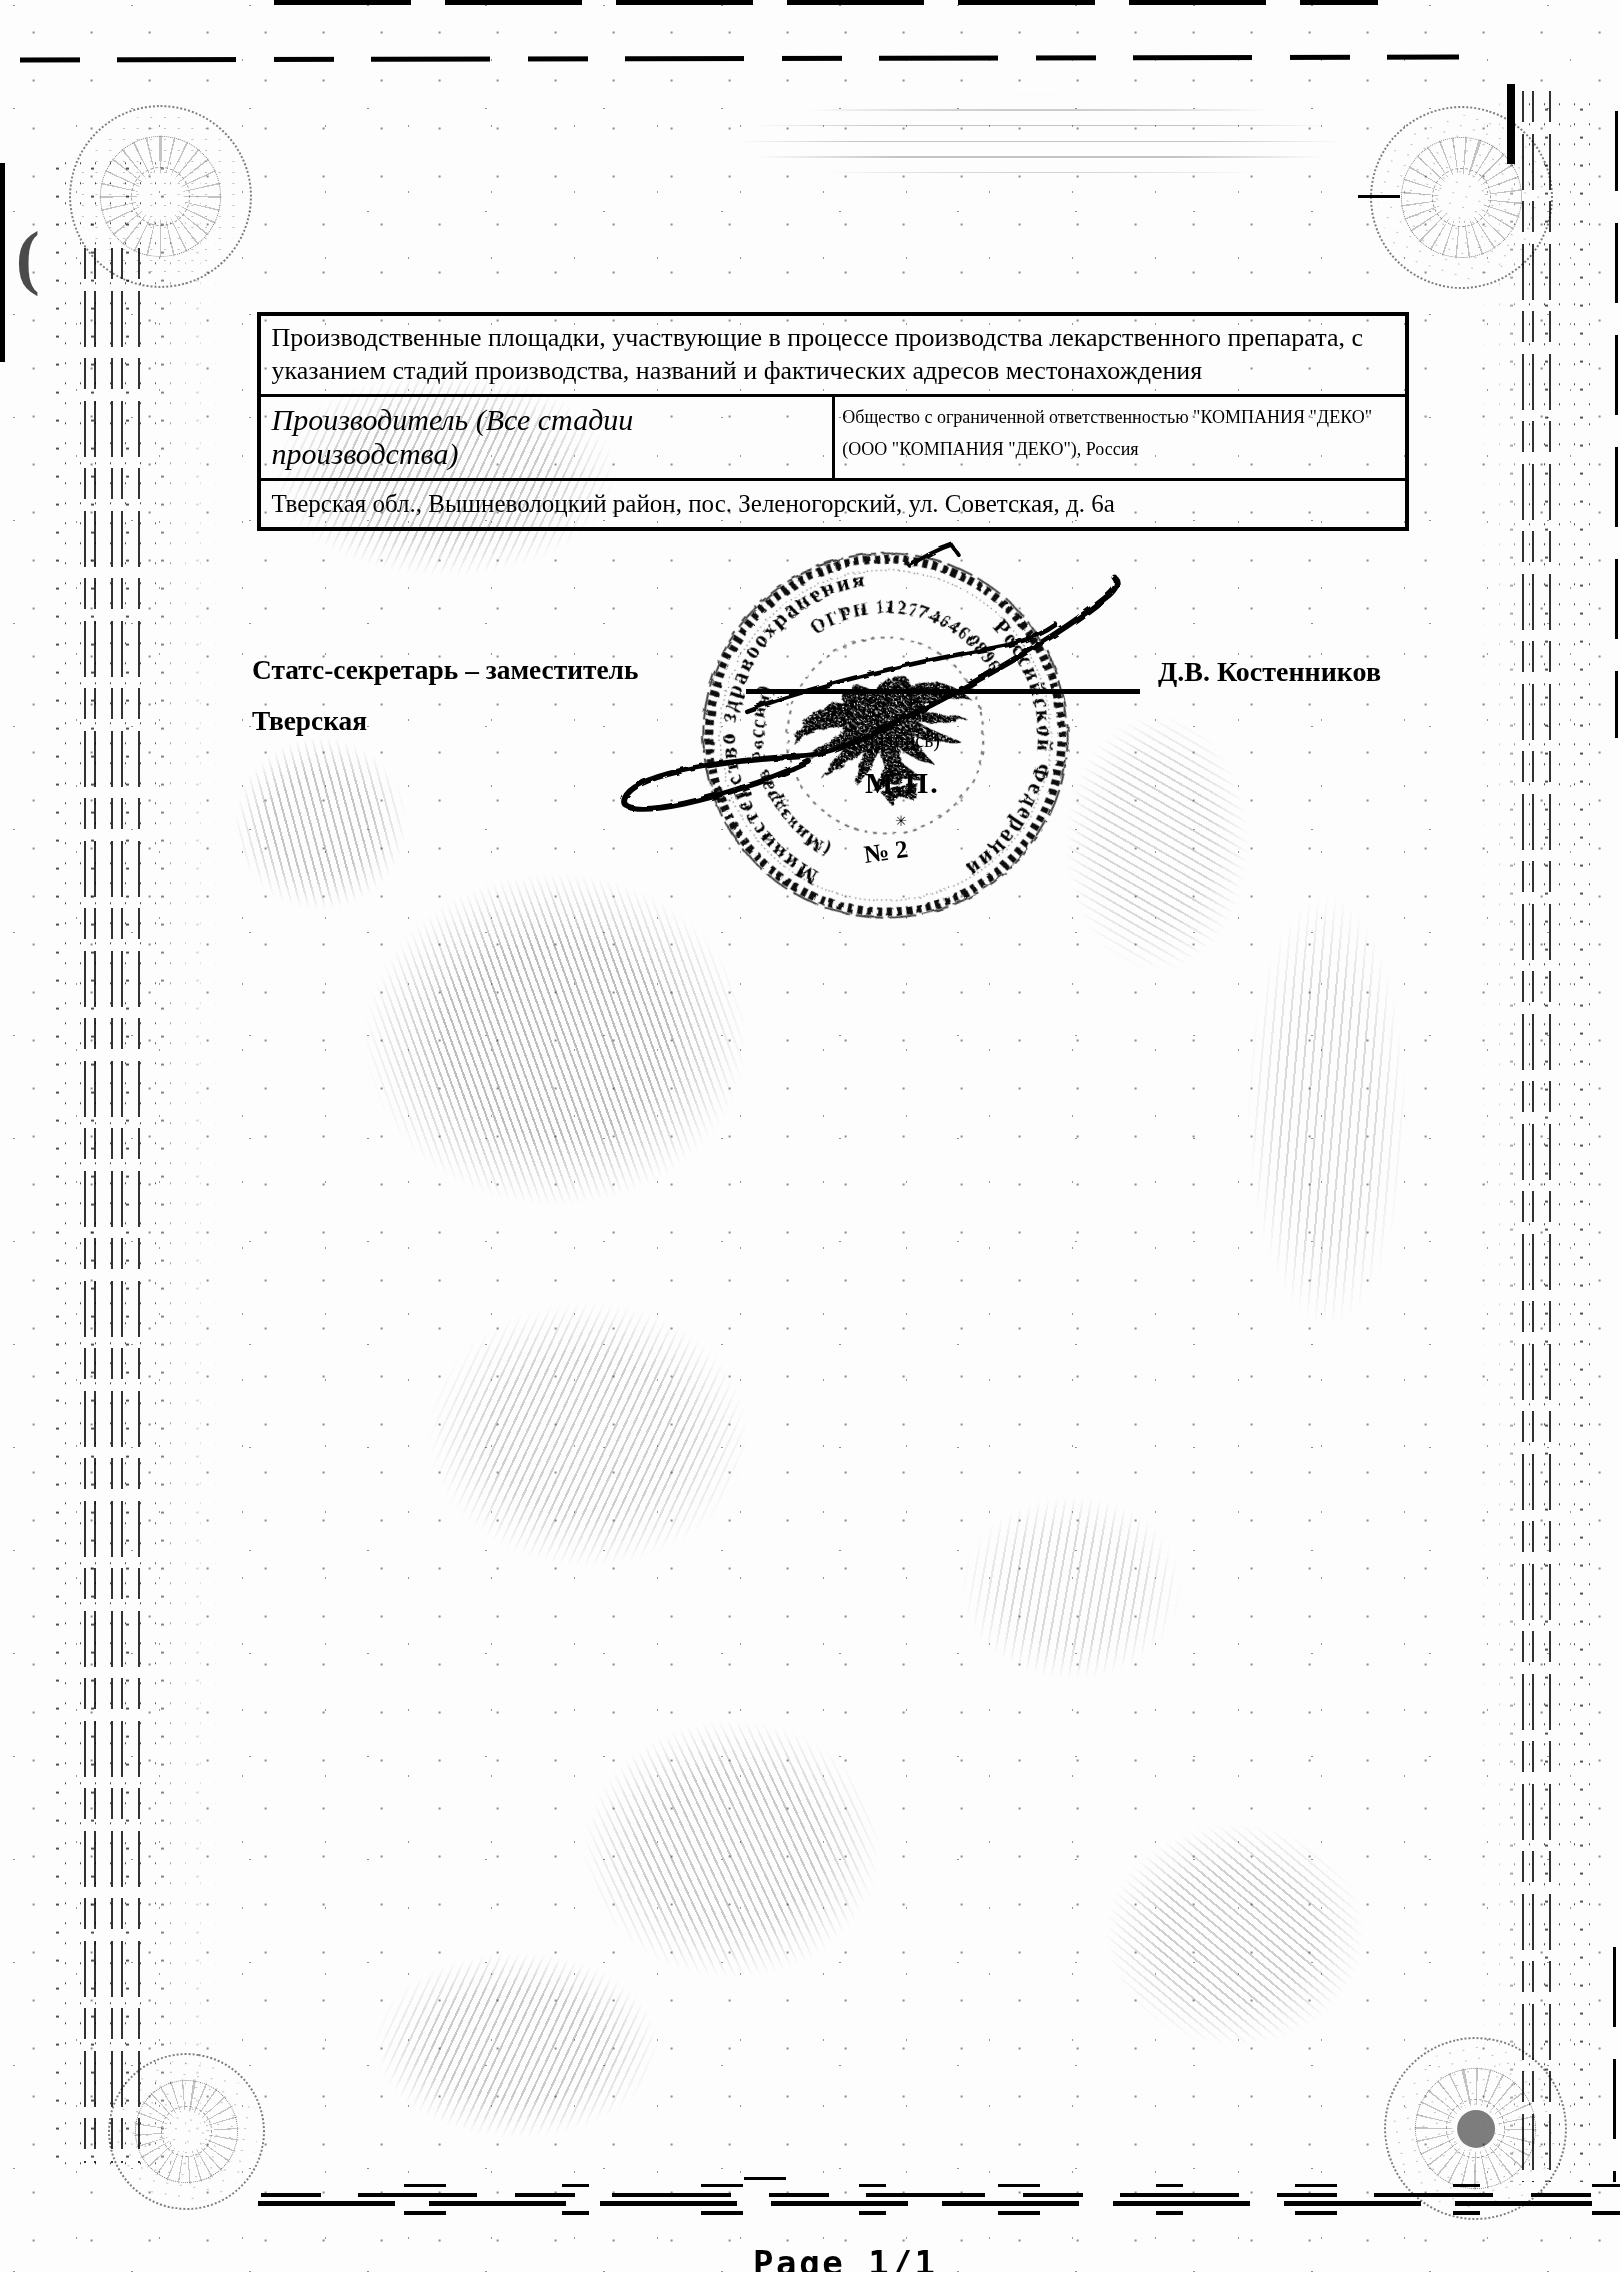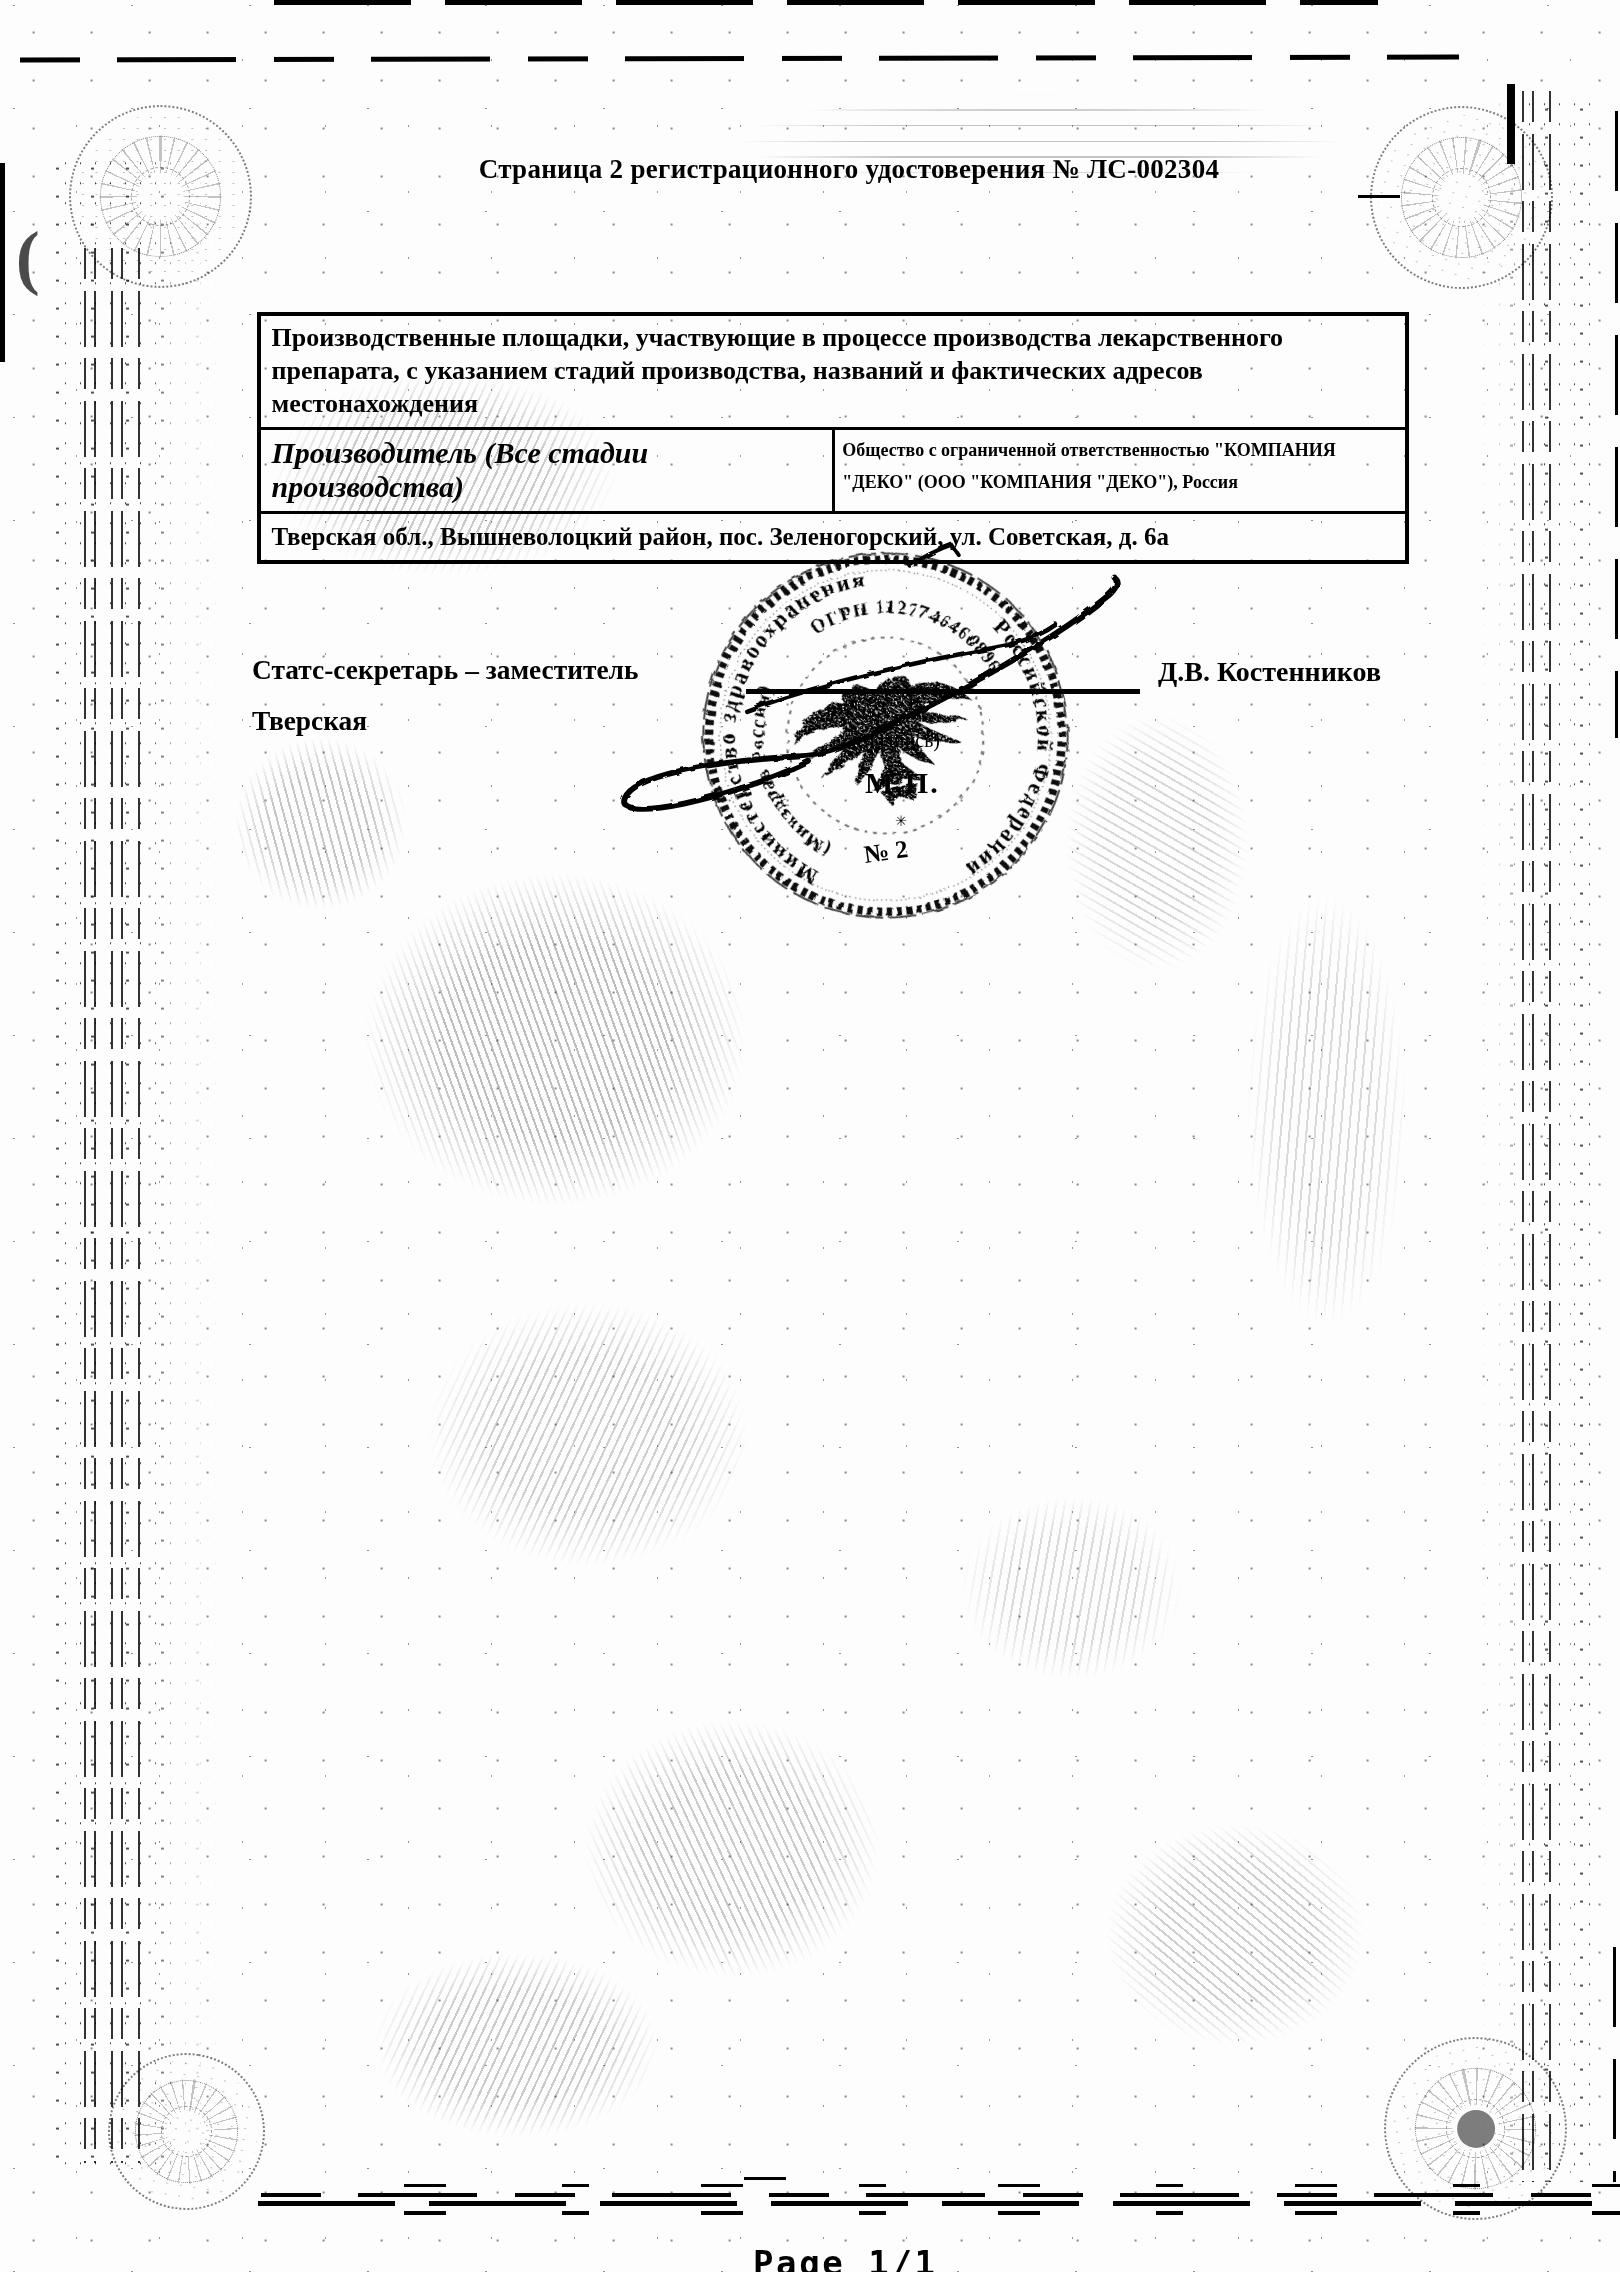--- a/index.html
+++ b/index.html
@@ -46,21 +46,21 @@
     mask-image:radial-gradient(closest-side,transparent 28%,#000 30% 74%,transparent 77%);opacity:.45;}
   .rdots{inset:4%;background:radial-gradient(rgba(0,0,0,.9) 1px,transparent 1.1px);background-size:13.7px 11px;
     -webkit-mask-image:radial-gradient(closest-side,#000 0 96%,transparent);
     mask-image:radial-gradient(closest-side,#000 0 96%,transparent);opacity:.55;}
   .punch{position:absolute;left:50%;top:50%;width:38px;height:38px;margin:-19px 0 0 -19px;border-radius:50%;background:#000;opacity:1;}
   
   .title{position:absolute;left:0;top:154px;width:100%;text-align:center;padding-left:78px;
          box-sizing:border-box;font-weight:bold;font-size:27px;letter-spacing:0.3px;}
   table.reg{position:absolute;left:257px;top:312px;width:1152px;border-collapse:collapse;
             border:4.6px solid #000;table-layout:fixed;}
-  table.reg td{border:3.9px solid #000;font-weight:bold;vertical-align:top;}
+  table.reg td{border:3.9px solid #000;font-weight:normal;vertical-align:top;}
   .th{font-size:26px;line-height:33px;padding:5.2px 10.5px 6.5px;}
   .cl{font-size:30px;font-style:italic;padding:6.5px 10.5px;width:56.3%;}
   .cr{font-size:18px;line-height:32px;padding:3.9px 6.5px 3.9px 7.8px;}
   .ca{font-size:25px;padding:9.8px 10.5px 8.5px;}
   .sig{position:absolute;font-weight:bold;font-size:27.4px;white-space:nowrap;text-align:center;}
   .name{position:absolute;font-weight:bold;font-size:28px;white-space:nowrap;}
   .sigline{position:absolute;left:746px;top:689px;width:394px;height:4.6px;background:#000;}
   .cap{position:absolute;font-size:20px;white-space:nowrap;}
   .mp{position:absolute;font-weight:bold;font-size:30px;letter-spacing:2px;white-space:nowrap;text-align:right;}
   .sealnum{position:absolute;font-weight:bold;font-size:25px;white-space:nowrap;}
@@ -130,21 +130,20 @@
   <div class="hatch" style="left:1059px;top:706px;width:196px;height:274px;opacity:.16;background:repeating-linear-gradient(30deg,rgba(0,0,0,.9) 0 2px,transparent 2px 8.5px);"></div>
   <div class="hatch" style="left:418px;top:1294px;width:340px;height:281px;opacity:.2;background:repeating-linear-gradient(115deg,rgba(0,0,0,.9) 0 2px,transparent 2px 7.8px);"></div>
   <div class="hatch" style="left:575px;top:1712px;width:314px;height:274px;opacity:.22;background:repeating-linear-gradient(65deg,rgba(0,0,0,.9) 0 2px,transparent 2px 7.8px);"></div>
   <div class="hatch" style="left:954px;top:1490px;width:235px;height:196px;opacity:.15;background:repeating-linear-gradient(100deg,rgba(0,0,0,.9) 0 2px,transparent 2px 8.5px);"></div>
   <div class="hatch" style="left:1098px;top:1817px;width:274px;height:235px;opacity:.2;background:repeating-linear-gradient(40deg,rgba(0,0,0,.9) 0 2px,transparent 2px 7.8px);"></div>
   <div class="hatch" style="left:366px;top:1947px;width:301px;height:196px;opacity:.22;background:repeating-linear-gradient(115deg,rgba(0,0,0,.9) 0 2px,transparent 2px 7.8px);"></div>
   <div class="hatch" style="left:1242px;top:882px;width:170px;height:457px;opacity:.15;background:repeating-linear-gradient(95deg,rgba(0,0,0,.9) 0 2px,transparent 2px 8.5px);"></div>
   <div class="hatch" style="left:719px;top:91px;width:640px;height:98px;opacity:.25;background:repeating-linear-gradient(0deg,rgba(0,0,0,.9) 0 1.3px,transparent 1.3px 15.7px);"></div>
   <div class="hatch" style="left:229px;top:732px;width:183px;height:183px;opacity:.24;background:repeating-linear-gradient(75deg,rgba(0,0,0,.9) 0 2px,transparent 2px 7.8px);"></div>
 
-  <div class="title">Страница 2 регистрационного удостоверения № ЛС-002304</div>
 
   <table class="reg">
     <tbody>
         <tr>
       <td class="th" colspan="2">Производственные площадки, участвующие в процессе производства лекарственного препарата, с указанием стадий производства, названий и фактических адресов местонахождения</td>
     </tr>
     <tr>
       <td class="cl">Производитель (Все стадии производства)</td>
       <td class="cr">Общество с ограниченной ответственностью "КОМПАНИЯ "ДЕКО" (ООО "КОМПАНИЯ "ДЕКО"), Россия</td>
     </tr>

